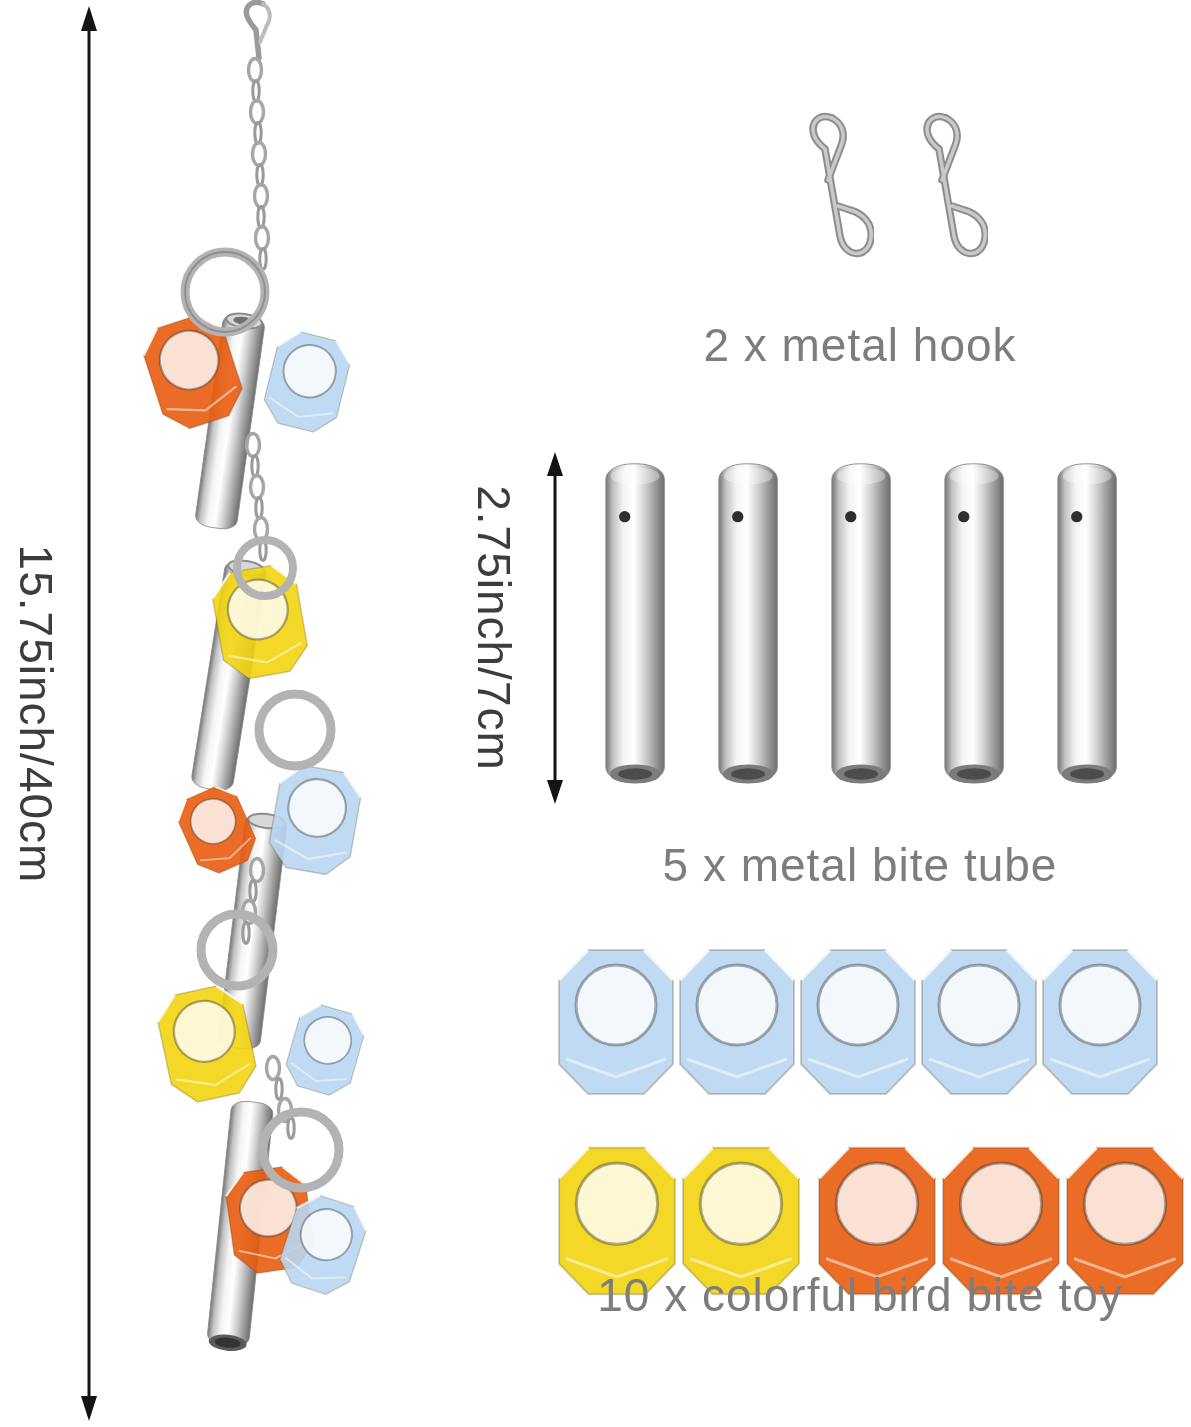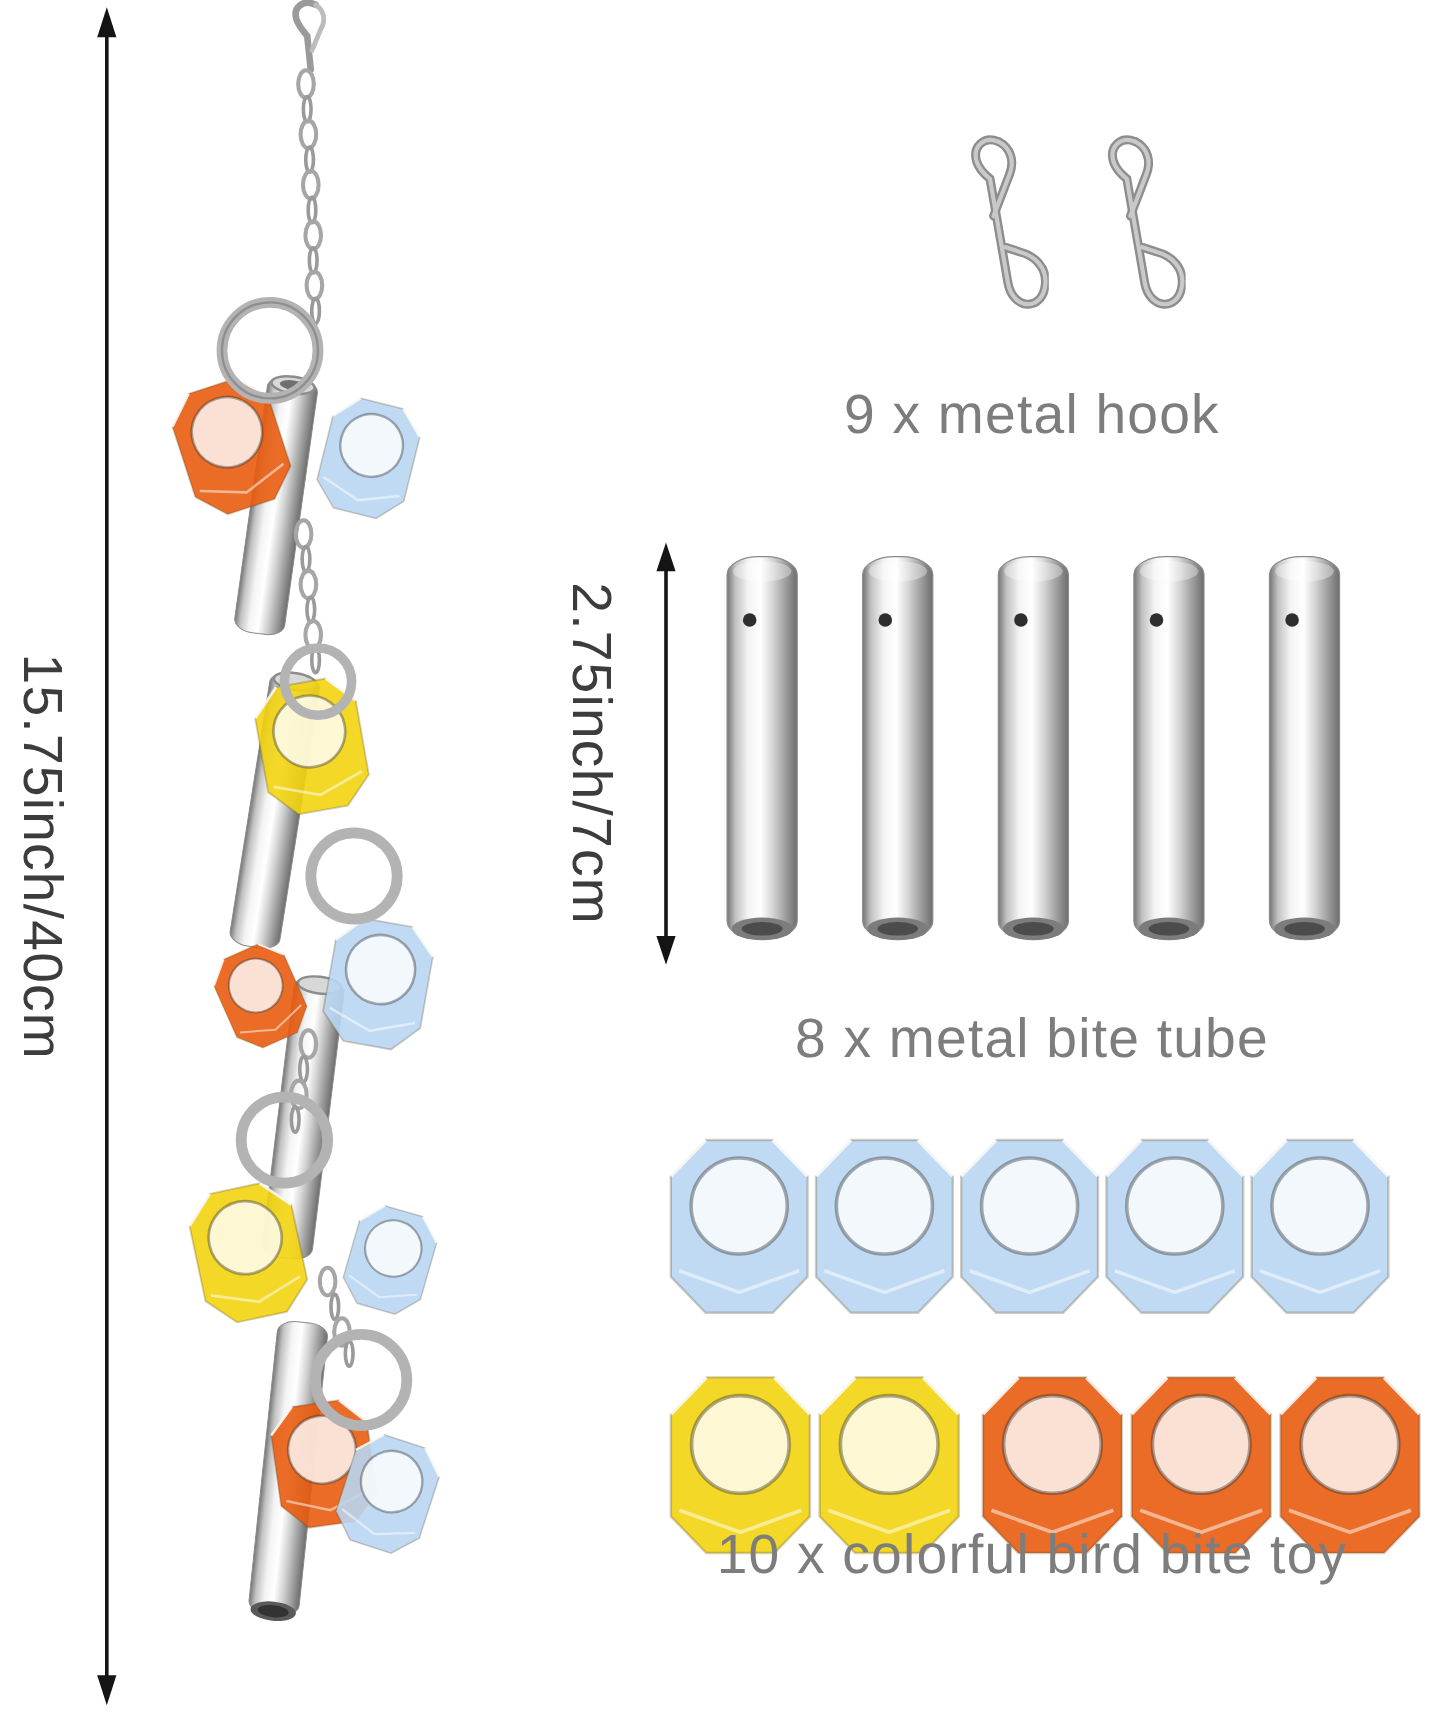--- a/index.html
+++ b/index.html
@@ -162,21 +162,21 @@
     </g>
   </svg>
 
   <svg class="abs" style="left:798px;top:110px;" width="76" height="172">
     <use href="#metalHook" width="76" height="172"></use>
   </svg>
   <svg class="abs" style="left:912px;top:110px;" width="76" height="172">
     <use href="#metalHook" width="76" height="172"></use>
   </svg>
 
-  <div class="count-label" style="top:318px;">9 x metal hook</div>
+  <div class="count-label" style="top:318px;">2 x metal hook</div>
 
   <svg class="abs" style="left:538px;top:450px;" width="34" height="356">
     <line x1="17" y1="18" x2="17" y2="338" stroke="#141414" stroke-width="3"></line>
     <polygon points="17,2 9,26 25,26" fill="#141414"></polygon>
     <polygon points="17,354 9,330 25,330" fill="#141414"></polygon>
   </svg>
 
   <div class="dim-label" style="left:452px;top:445px;width:84px;height:365px;">
     <span>2.75inch/7cm</span>
   </div>
@@ -192,21 +192,21 @@
         <use href="#biteTube" width="70" height="352"></use>
       </svg>
     <svg width="66" height="352" viewBox="0 0 70 352">
         <use href="#biteTube" width="70" height="352"></use>
       </svg>
     <svg width="66" height="352" viewBox="0 0 70 352">
         <use href="#biteTube" width="70" height="352"></use>
       </svg>
   </div>
 
-  <div class="count-label" style="top:838px;">8 x metal bite tube</div>
+  <div class="count-label" style="top:838px;">5 x metal bite tube</div>
 
   <div class="crystal-row top">
     <svg width="120" height="152" viewBox="0 0 120 150">
         <use href="#crystalRing" width="120" height="150" color="#b9d6f2"></use>
       </svg>
     <svg width="120" height="152" viewBox="0 0 120 150">
         <use href="#crystalRing" width="120" height="150" color="#b9d6f2"></use>
       </svg>
     <svg width="120" height="152" viewBox="0 0 120 150">
         <use href="#crystalRing" width="120" height="150" color="#b9d6f2"></use>

